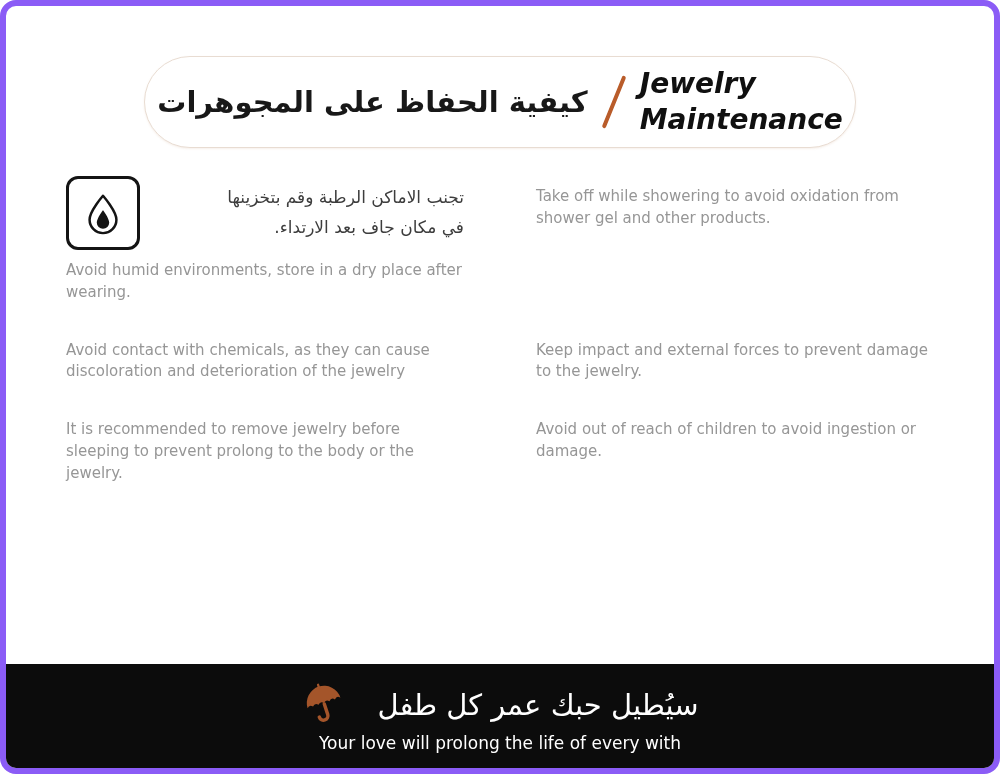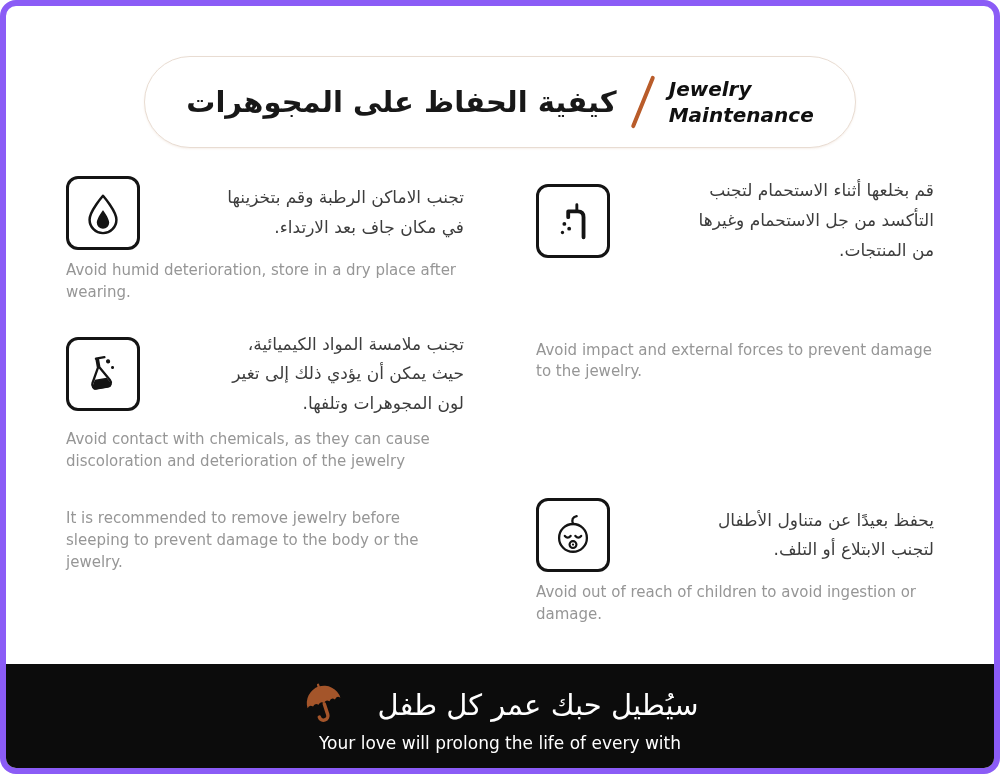--- a/index.html
+++ b/index.html
@@ -37,21 +37,21 @@
     color: #181818;
     direction: rtl;
   }
   .divider {
     width: 4px;
     height: 56px;
     border-radius: 2px;
     transform: rotate(22deg);
   }
   .title-en {
-    font-size: 20px;
+    font-size: 28px;
     font-weight: 700;
     font-style: italic;
     color: #101010;
     line-height: 1.3;
     white-space: pre-line;
   }
   
   .grid {
     margin: 28px 60px 0;
     display: grid;
@@ -138,84 +138,40 @@
       <div class="item-top">
         <div class="icon-frame">
           <svg viewBox="0 0 48 48" width="46" height="46">
             <path d="M24 6 C24 6 10 22 10 31 a14 14 0 0 0 28 0 C38 22 24 6 24 6 Z" fill="none" stroke="#141414" stroke-width="2.6" stroke-linejoin="round"></path>
             <path d="M24 21 C24 21 17.5 29.5 17.5 34 a6.5 6.5 0 0 0 13 0 C30.5 29.5 24 21 24 21 Z" fill="#141414"></path>
           </svg>
         </div>
         <div class="ar-text">تجنب الاماكن الرطبة وقم بتخزينها
 في مكان جاف بعد الارتداء.</div>
       </div>
-      <div class="en-text">Avoid humid deterioration, store in a dry place after wearing.</div>
+      <div class="en-text">Avoid humid environments, store in a dry place after wearing.</div>
     </div>
 
     <div class="item">
-      <div class="item-top">
-        <div class="icon-frame">
-          <svg viewBox="0 0 48 48" width="46" height="46">
-            <path d="M35 41 V20 q0 -6 -6 -6 H19 v6" fill="none" stroke="#141414" stroke-width="4" stroke-linecap="round" stroke-linejoin="round"></path>
-            <path d="M28 7 v6" fill="none" stroke="#141414" stroke-width="3" stroke-linecap="round"></path>
-            <circle cx="15" cy="27" r="2" fill="#141414"></circle>
-            <circle cx="20" cy="32" r="2" fill="#141414"></circle>
-            <circle cx="13" cy="36" r="1.7" fill="#141414"></circle>
-          </svg>
-        </div>
-        <div class="ar-text">قم بخلعها أثناء الاستحمام لتجنب
-التأكسد من جل الاستحمام وغيرها
-من المنتجات.</div>
-      </div>
+      <div class="en-text">Take off while showering to avoid oxidation from shower gel and other products.</div>
     </div>
 
     <div class="item">
-      <div class="item-top">
-        <div class="icon-frame">
-          <svg viewBox="0 0 48 48" width="46" height="46">
-            <g transform="rotate(-10 24 24)">
-              <path d="M19.5 7 h9 M21.5 7 v9.5 l8.5 15 a4.2 4.2 0 0 1 -3.7 6.3 H15.2 a4.2 4.2 0 0 1 -3.7 -6.3 L20 16.5 V7" stroke="#141414" stroke-width="2.4" fill="none" stroke-linecap="round" stroke-linejoin="round"></path>
-              <path d="M14.6 28.5 h12.4 l3.4 6 a2.8 2.8 0 0 1 -2.4 4.2 H13.6 a2.8 2.8 0 0 1 -2.4 -4.2 Z" fill="#141414"></path>
-              <circle cx="31.5" cy="12" r="2.2" fill="#141414"></circle>
-              <circle cx="35" cy="19" r="1.6" fill="#141414"></circle>
-            </g>
-          </svg>
-        </div>
-        <div class="ar-text">تجنب ملامسة المواد الكيميائية،
-حيث يمكن أن يؤدي ذلك إلى تغير
-لون المجوهرات وتلفها.</div>
-      </div>
       <div class="en-text">Avoid contact with chemicals, as they can cause discoloration and deterioration of the jewelry</div>
     </div>
 
     <div class="item">
-      <div class="en-text">Avoid impact and external forces to prevent damage to the jewelry.</div>
+      <div class="en-text">Keep impact and external forces to prevent damage to the jewelry.</div>
     </div>
 
     <div class="item">
-      <div class="en-text">It is recommended to remove jewelry before sleeping to prevent damage to the body or the jewelry.</div>
+      <div class="en-text">It is recommended to remove jewelry before sleeping to prevent prolong to the body or the jewelry.</div>
     </div>
 
     <div class="item">
-      <div class="item-top">
-        <div class="icon-frame">
-          <svg viewBox="0 0 48 48" width="46" height="46">
-            <g stroke="#141414" fill="none" stroke-width="2.4" stroke-linecap="round">
-              <circle cx="24" cy="27" r="14.5"></circle>
-              <path d="M24 12.5 q-2.5 -7 3.8 -8.2"></path>
-              <path d="M15.5 25 q3 3.6 6 0"></path>
-              <path d="M26.5 25 q3 3.6 6 0"></path>
-            </g>
-            <circle cx="24" cy="34" r="3.6" fill="none" stroke="#141414" stroke-width="2.2"></circle>
-            <circle cx="24" cy="34" r="1.2" fill="#141414"></circle>
-          </svg>
-        </div>
-        <div class="ar-text">يحفظ بعيدًا عن متناول الأطفال
-لتجنب الابتلاع أو التلف.</div>
-      </div>
       <div class="en-text">Avoid out of reach of children to avoid ingestion or damage.</div>
     </div>
 
   </div>
 
   <div class="footer">
     <div class="footer-row">
       <span>
         <svg viewBox="0 0 48 48" width="46" height="46">
           <g transform="rotate(-18 24 24)">

